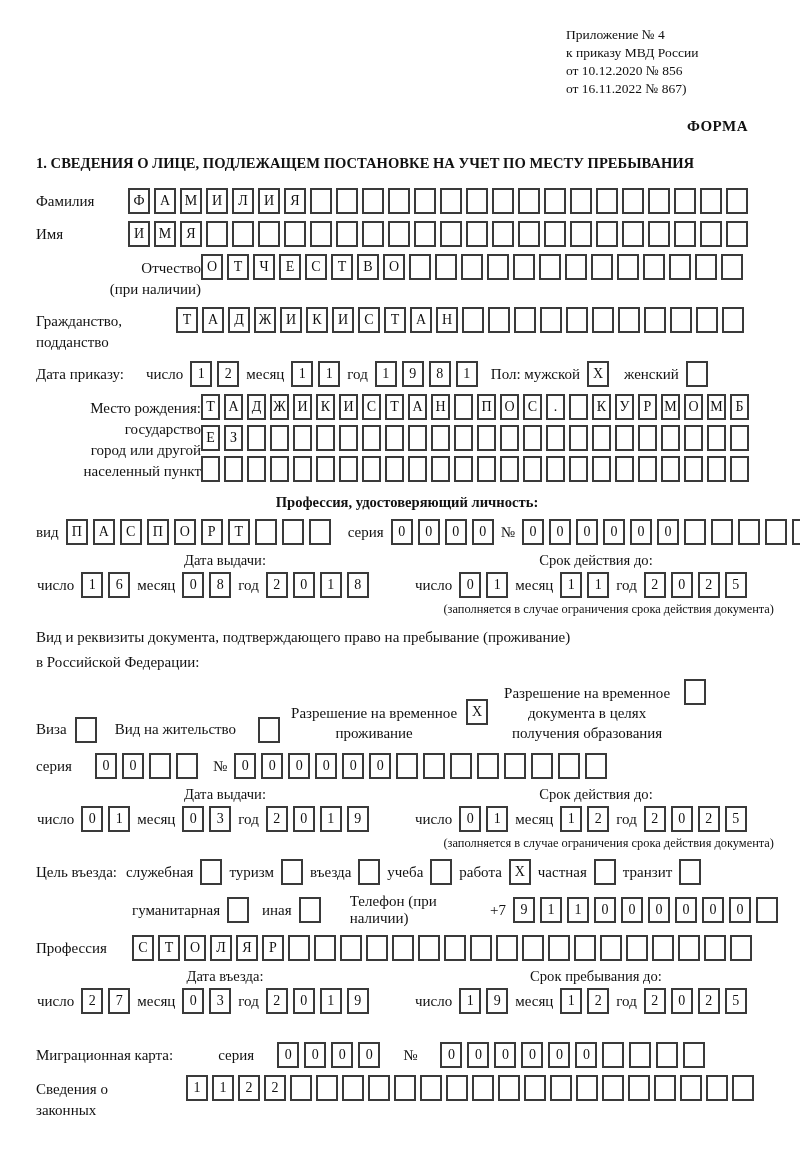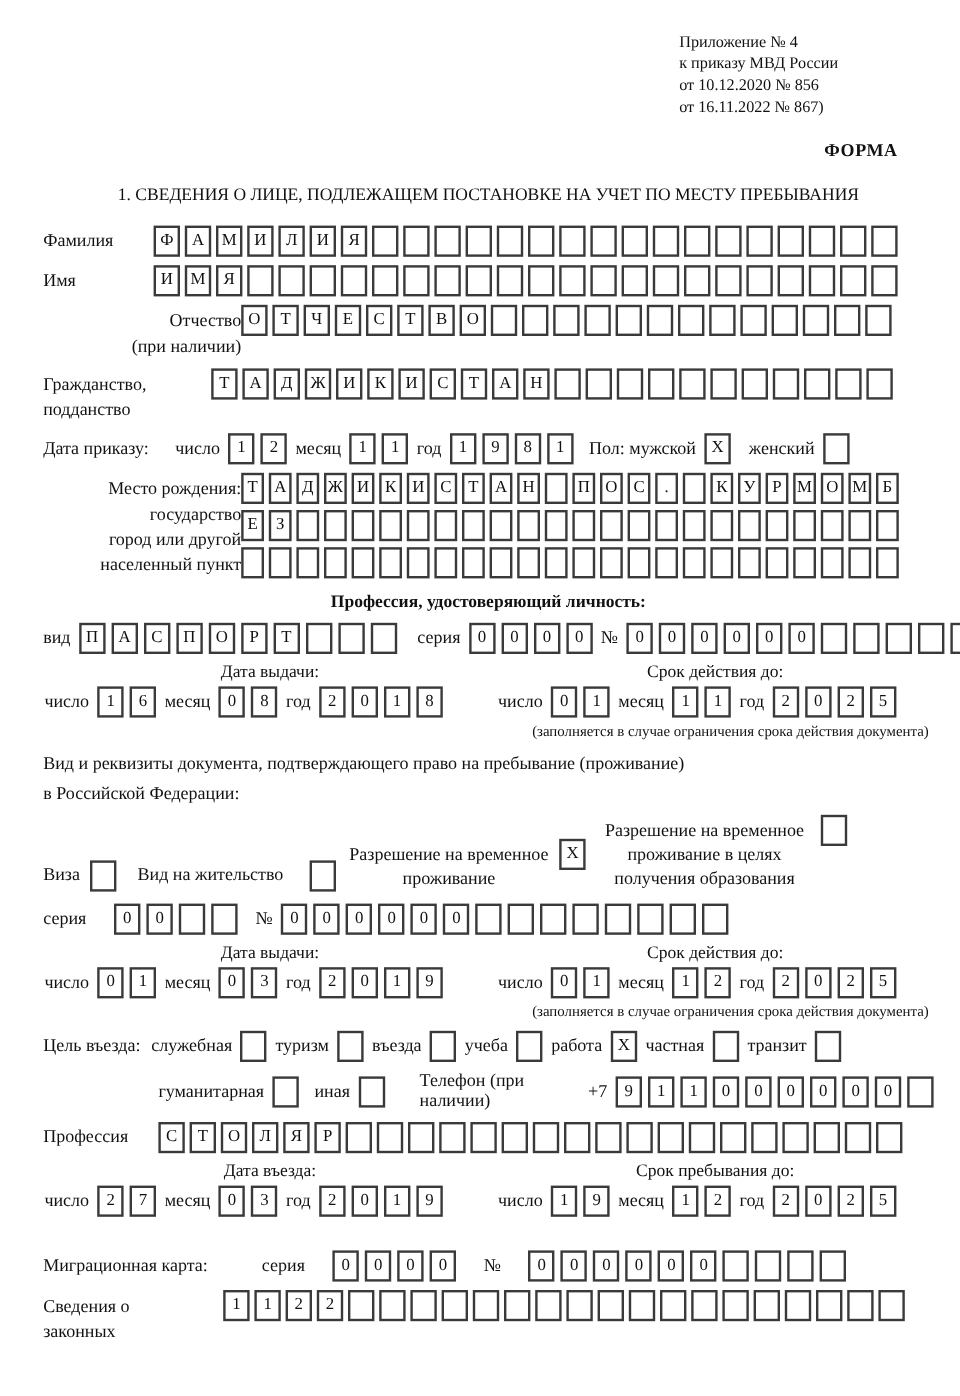--- a/index.html
+++ b/index.html
@@ -10,21 +10,21 @@
     font-size: 15px; color: #111;
   }
   .page { padding: 26px 22px 0 36px; }
 
   
   .appendix { margin-left: auto; width: 212px; line-height: 18px; font-size: 13.5px; }
   .appendix .grp2 { margin-top: 5px; }
   .forma { text-align: right; padding-right: 30px; font-weight: bold; margin-top: 20px; font-size: 15px; letter-spacing: .5px; }
   .title { text-align: center; font-weight: bold; font-size: 16px; margin-top: 16px; line-height: 21px; }
   .title .blank-line { display: inline-block; width: 58px; border-bottom: 2px solid #333; height: 14px; margin-left: 10px; }
-  .section-title { text-align: center; font-weight: normal; font-size: 14.6px; margin-top: 20px; margin-bottom: 16px; }
+  .section-title { font-weight: bold; font-size: 14.6px; margin-top: 20px; margin-bottom: 16px; }
 
   
   .row { display: flex; align-items: flex-start; margin-bottom: 7px; }
   .lbl { flex: 0 0 auto; padding-top: 4px; line-height: 19px; }
   .cells { display: flex; gap: 4px; flex-wrap: nowrap; }
   .cell {
     flex: 0 0 auto; width: 22px; height: 26px; border: 2px solid #3a3a3a;
     display: flex; align-items: center; justify-content: center;
     font-size: 14px; background: #fff;
   }
@@ -422,21 +422,21 @@
     </div>
     <div class="opt" style="margin-left:8px">
       <span class="txt">Вид на жительство</span>
       <span class="checkbox" style="margin-left:14px"></span>
     </div>
     <div class="opt">
       <span class="txt txt2">Разрешение на временное проживание</span>
       <span class="checkbox">X</span>
     </div>
     <div class="opt">
-      <span class="txt txt3">Разрешение на временное проживание в целях получения образования</span>
+      <span class="txt txt3">Разрешение на временное документа в целях получения образования</span>
       <span class="checkbox"></span>
     </div>
   </div>
 
   <div class="row" style="align-items:center; gap:7px;">
     <span style="width:52px">серия</span>
     <span class="cells cells-digit">
         <span class="cell">0</span>
         <span class="cell">0</span>
         <span class="cell"></span>

